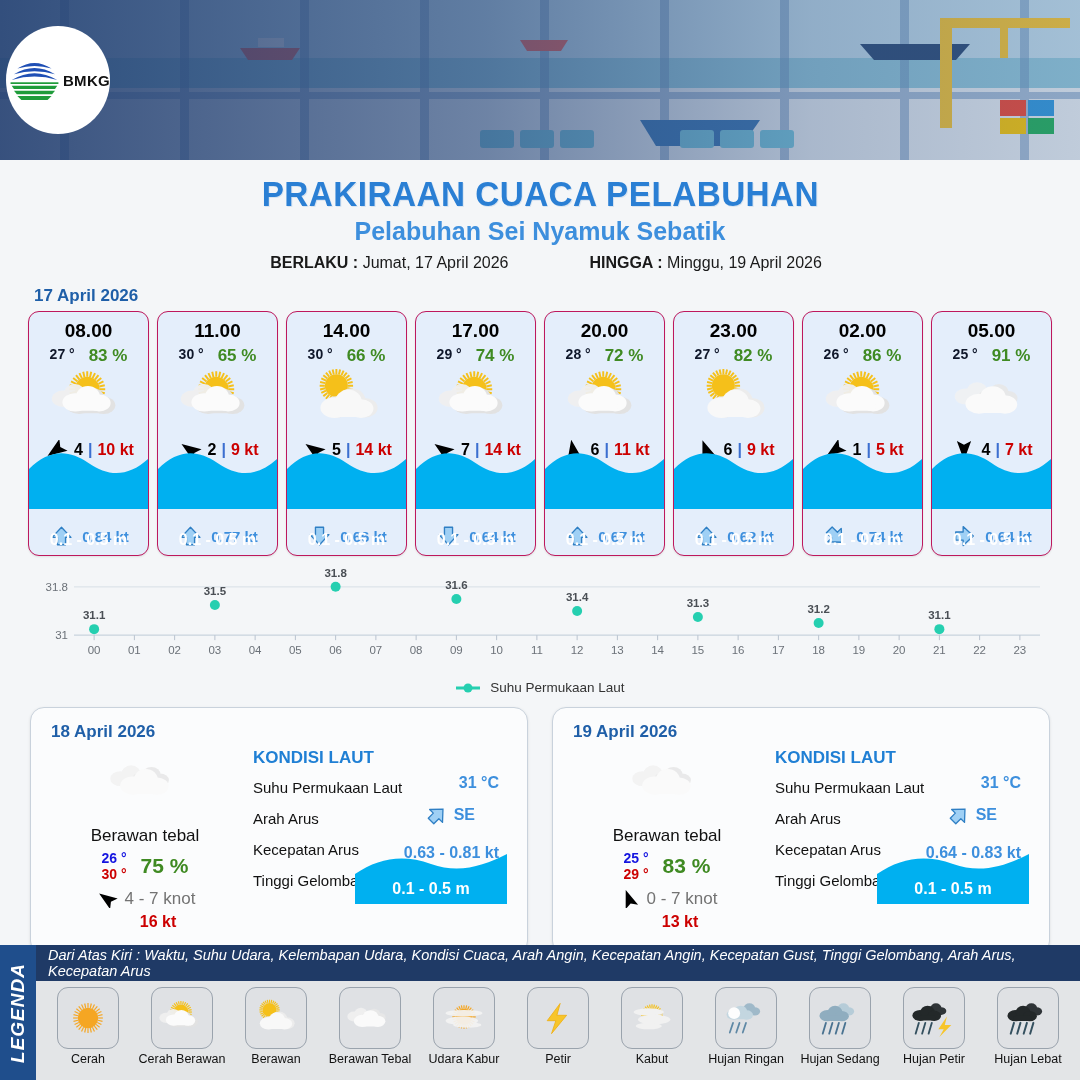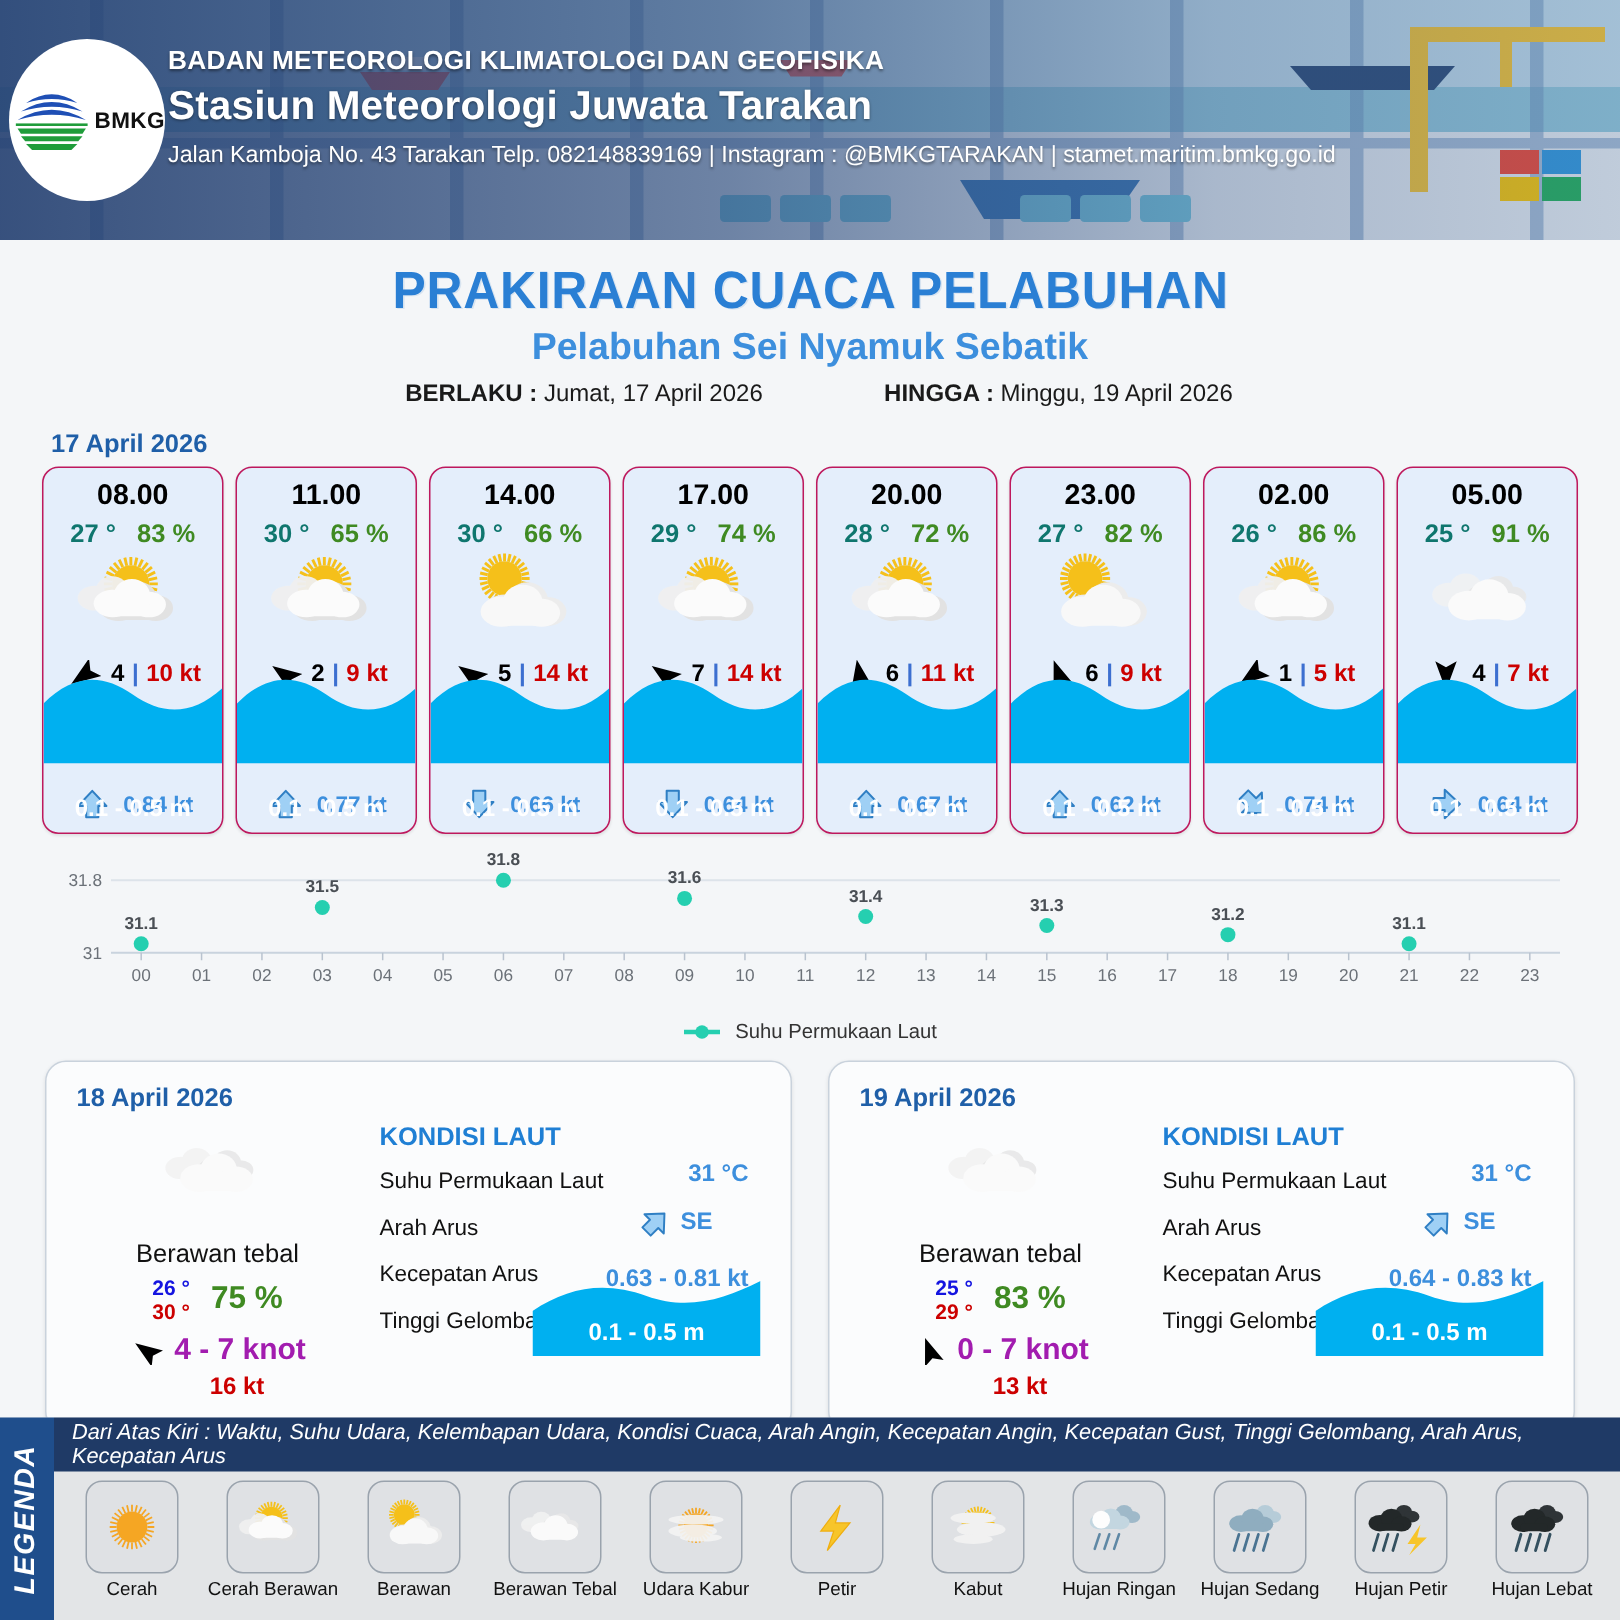--- a/index.html
+++ b/index.html
@@ -58,21 +58,21 @@
   
   .cards { display:flex; gap:8px; padding:0 28px; }
   .card {
     flex:1 1 0; background:#e4eefb;
     border:1px solid #be185d; border-radius:11px;
     overflow:hidden; position:relative; height:245px;
     box-shadow:0 1px 2px rgba(0,0,0,.09);
   }
   .c-time { text-align:center; font-size:19px; font-weight:bold; color:#000; margin-top:8px; }
   .c-row2 { display:flex; justify-content:center; gap:14px; margin-top:4px; }
-  .c-temp { font-size:17px; font-weight:bold; color:#0f766e; }
+  .c-temp { font-size:14px; font-weight:bold; color:#0f172a; }
   .c-hum  { font-size:17px; font-weight:bold; color:#3f8a22; }
   .c-icon { height:62px; display:flex; align-items:center; justify-content:center; margin-top:2px; }
   .c-wind { display:flex; align-items:center; justify-content:center; gap:5px; margin-top:8px; height:24px;}
   .c-wind .arr { width:26px; height:20px; }
   .c-wdir { font-size:16px; font-weight:bold; color:#000; }
   .c-sep  { font-size:16px; font-weight:bold; color:#3c6fd0; }
   .c-wspd { font-size:16px; font-weight:bold; color:#cc0000; }
   .wave-zone { position:absolute; left:0; right:0; bottom:46px; height:62px; }
   .wave-zone svg { position:absolute; inset:0; width:100%; height:100%; }
   .wave-label {
@@ -101,21 +101,21 @@
   .p-left { position:absolute; left:14px; top:42px; width:200px; text-align:center; }
   .p-icon { height:62px; display:flex; align-items:center; justify-content:center;}
   .p-cond { font-size:17px; color:#111; margin-top:14px; }
   .p-temps { display:flex; align-items:center; justify-content:center; gap:14px; margin-top:4px;}
   .p-tcol { text-align:left; line-height:1.15; }
   .p-tmin { font-size:14px; font-weight:bold; color:#1414e0; }
   .p-tmax { font-size:14px; font-weight:bold; color:#cc0000; }
   .p-hum  { font-size:21px; font-weight:bold; color:#3f8a22; }
   .p-wind { display:flex; align-items:center; justify-content:center; gap:6px; margin-top:7px;}
   .p-wind .arr { width:24px; height:18px;}
-  .p-wtxt { font-size:20px; font-weight:bold; color:#a21caf; }
+  .p-wtxt { font-size:17px; font-weight:normal; color:#737373; }
   .p-gust { font-size:16px; font-weight:bold; color:#cc0000; margin-top:4px; margin-left:26px;}
   .p-right { position:absolute; left:222px; right:14px; top:40px; }
   .p-title { font-size:17px; font-weight:bold; color:#1f7fd4; margin-bottom:4px; }
   .p-rows { position:relative; }
   .p-row { display:flex; align-items:center; min-height:31px; }
   .p-key { font-size:15px; color:#111; }
   .p-val { position:absolute; right:14px; font-size:16px; font-weight:bold; color:#3d8fdd; }
   .v-sst  { top:2px; }
   .v-dir  { top:32px; display:flex; align-items:center; gap:4px; right:38px;}
   .v-spd  { top:72px; }
@@ -222,25 +222,20 @@
       <rect x="8" y="54" width="84" height="3" fill="#1f9c3a"></rect>
       <g fill="#1f9c3a">
         <path d="M10 60 h80 l-4 6 h-72z"></path>
         <path d="M14 69 h72 l-5 6 h-62z"></path>
         <path d="M20 78 h60 l-7 7 h-46z"></path>
       </g>
     </svg>
     <div class="logo-text">BMKG</div>
   </div>
 
-  <div class="hdr-text">
-    <div class="hdr-line1">BADAN METEOROLOGI KLIMATOLOGI DAN GEOFISIKA</div>
-    <div class="hdr-line2">Stasiun Meteorologi Juwata Tarakan</div>
-    <div class="hdr-line3">Jalan Kamboja No. 43 Tarakan  Telp. 082148839169 | Instagram : @BMKGTARAKAN | stamet.maritim.bmkg.go.id</div>
-  </div>
 </div>
 
 <div class="title-wrap">
   <div class="title-main">PRAKIRAAN CUACA PELABUHAN</div>
   <div class="title-sub">Pelabuhan Sei Nyamuk Sebatik</div>
   <div class="title-dates">
     <span class="lbl">BERLAKU :</span>
     <span>Jumat, 17 April 2026</span>
     <span class="dt-gap"></span>
     <span class="lbl">HINGGA :</span>

